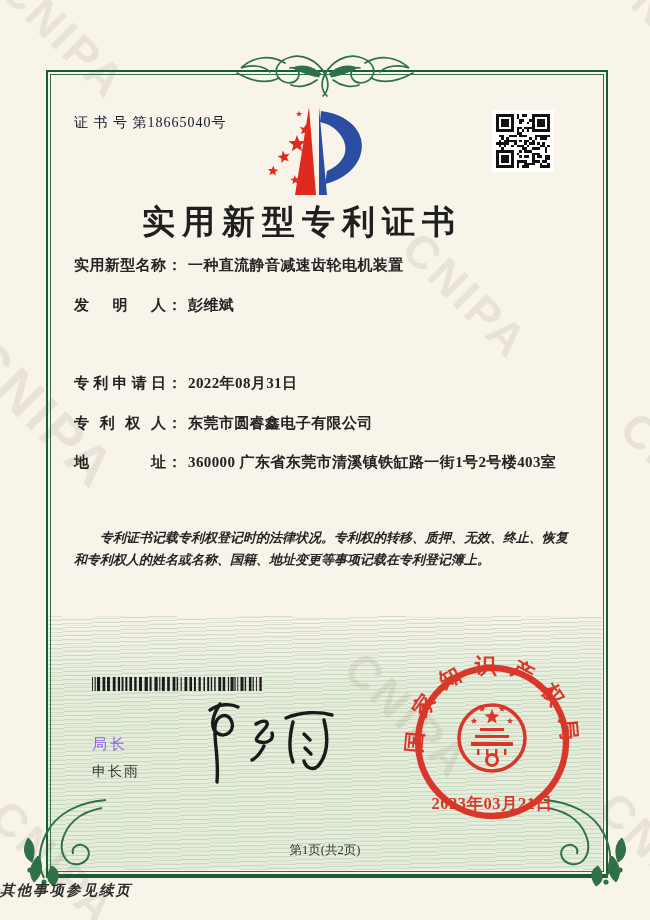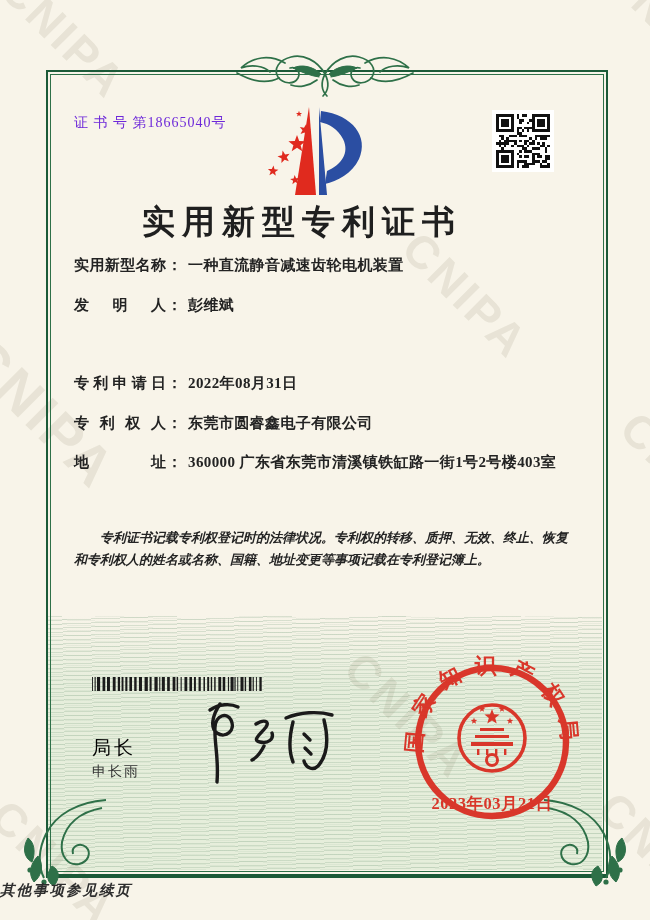--- a/index.html
+++ b/index.html
@@ -15,21 +15,21 @@
   .wm{position:absolute;z-index:1;font-family:"Liberation Sans","DejaVu Sans",sans-serif;
       font-weight:700;font-size:46px;letter-spacing:3px;color:rgba(135,125,100,.14);
       transform:rotate(45deg);white-space:nowrap;user-select:none;}
   .wm.big{font-size:56px;}
   
   #frame{position:absolute;left:46px;top:70px;width:558px;height:802px;z-index:2;
          border:2px solid #1c5a38;border-bottom-width:4px;pointer-events:none;}
   #frame:after{content:"";position:absolute;inset:2px;border:1px solid #2e7048;}
   .content{position:absolute;z-index:3;}
   
-  #cert-no{left:74px;top:114px;font-size:14px;color:#6d28d9;letter-spacing:1px;}
+  #cert-no{left:74px;top:114px;font-size:14px;color:#0f172a;letter-spacing:1px;}
   #logo{left:253px;top:101px;width:118px;height:102px;}
   #qr{left:492px;top:110px;width:62px;height:62px;background:#fff;padding:4px;box-sizing:border-box;}
   #qr svg{width:100%;height:100%;display:block;}
   #title{left:0;top:200px;width:604px;text-align:center;font-size:33px;font-weight:700;
          letter-spacing:7px;color:#1f1f1f;}
   
   .frow{position:absolute;left:74px;width:505px;font-size:15px;font-weight:600;color:#232323;
         white-space:nowrap;z-index:3;}
   .flabel{display:inline-block;width:92px;text-align:justify;text-align-last:justify;
           text-justify:inter-ideograph;vertical-align:bottom;}
@@ -37,21 +37,21 @@
   .colon{margin:0 6px 0 1px;}
   .fval{letter-spacing:.4px;}
   .val-fixed{display:inline-block;width:150px;}
   
   #paras{left:74px;top:527px;width:494px;font-size:13px;font-style:italic;line-height:1.68;
          color:#242424;text-align:justify;font-weight:600;}
   #paras p{margin:0 0 7px 0;text-indent:2em;}
   
   #barcode{left:92px;top:677px;width:170px;height:14px;}
   #barcode svg{width:100%;height:100%;display:block;}
-  #director-title{left:92px;top:735px;font-size:19px;letter-spacing:3px;color:#000000;}
+  #director-title{left:92px;top:735px;font-size:15px;letter-spacing:3px;color:#8b5cf6;}
   #director-name{left:92px;top:763px;font-size:14px;letter-spacing:2px;color:#333;}
   #sig{left:186px;top:694px;width:172px;height:100px;}
   
   #seal{left:408px;top:658px;width:168px;height:168px;z-index:4;opacity:.93;}
   
   #page-num{left:0;top:842px;width:650px;text-align:center;font-size:12.5px;color:#333;}
   #cont-note{left:0;top:881px;width:650px;font-size:14.5px;font-style:italic;
              font-weight:600;letter-spacing:2px;color:#2e2e2e;}
   .orn{position:absolute;z-index:2;}
   svg{overflow:visible;}
@@ -459,14 +459,15 @@
       <rect x="63" y="84" width="42" height="4" stroke="none"></rect>
       <rect x="69" y="91" width="2.4" height="6" stroke="none"></rect>
       <rect x="78" y="91" width="2.4" height="6" stroke="none"></rect>
       <rect x="87" y="91" width="2.4" height="6" stroke="none"></rect>
       <rect x="96" y="91" width="2.4" height="6" stroke="none"></rect>
       <circle cx="84" cy="102" r="5.5" fill="none" stroke-width="3"></circle>
     </g>
     <text x="84" y="151" text-anchor="middle" font-size="16.5" font-weight="bold" fill="#d92a1e" letter-spacing="0.5" font-family="Liberation Serif, DejaVu Serif, serif">2023年03月21日</text>
   </svg>
 
+  <div class="content" id="page-num">第1页(共2页)</div>
   <div class="content" id="cont-note">其他事项参见续页</div>
 </div>
 
 </body></html>

